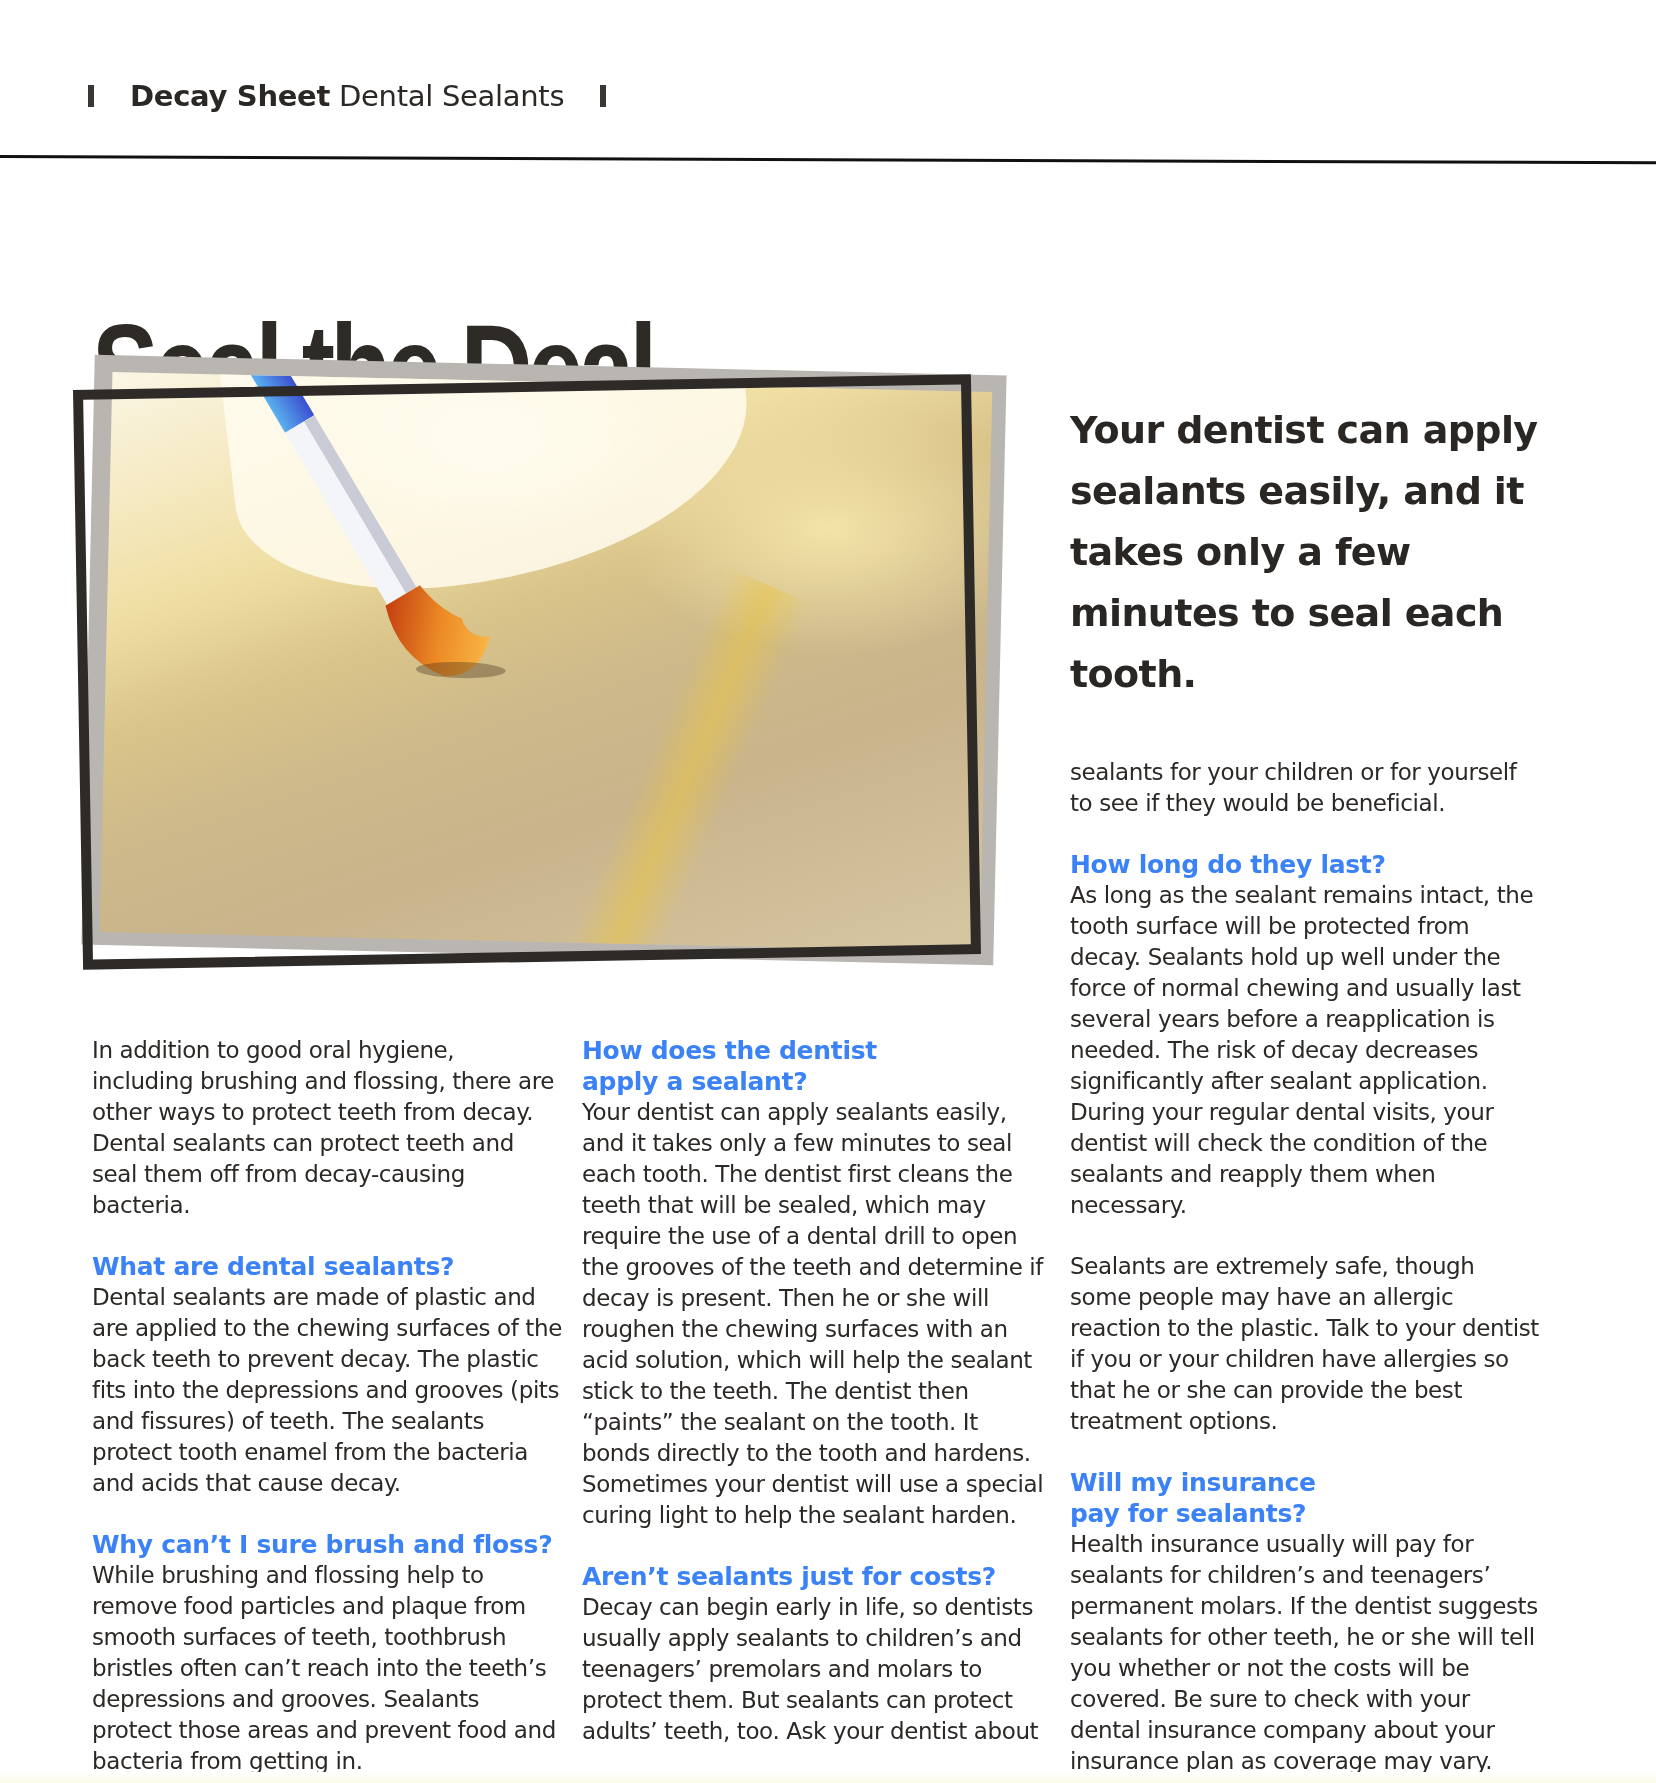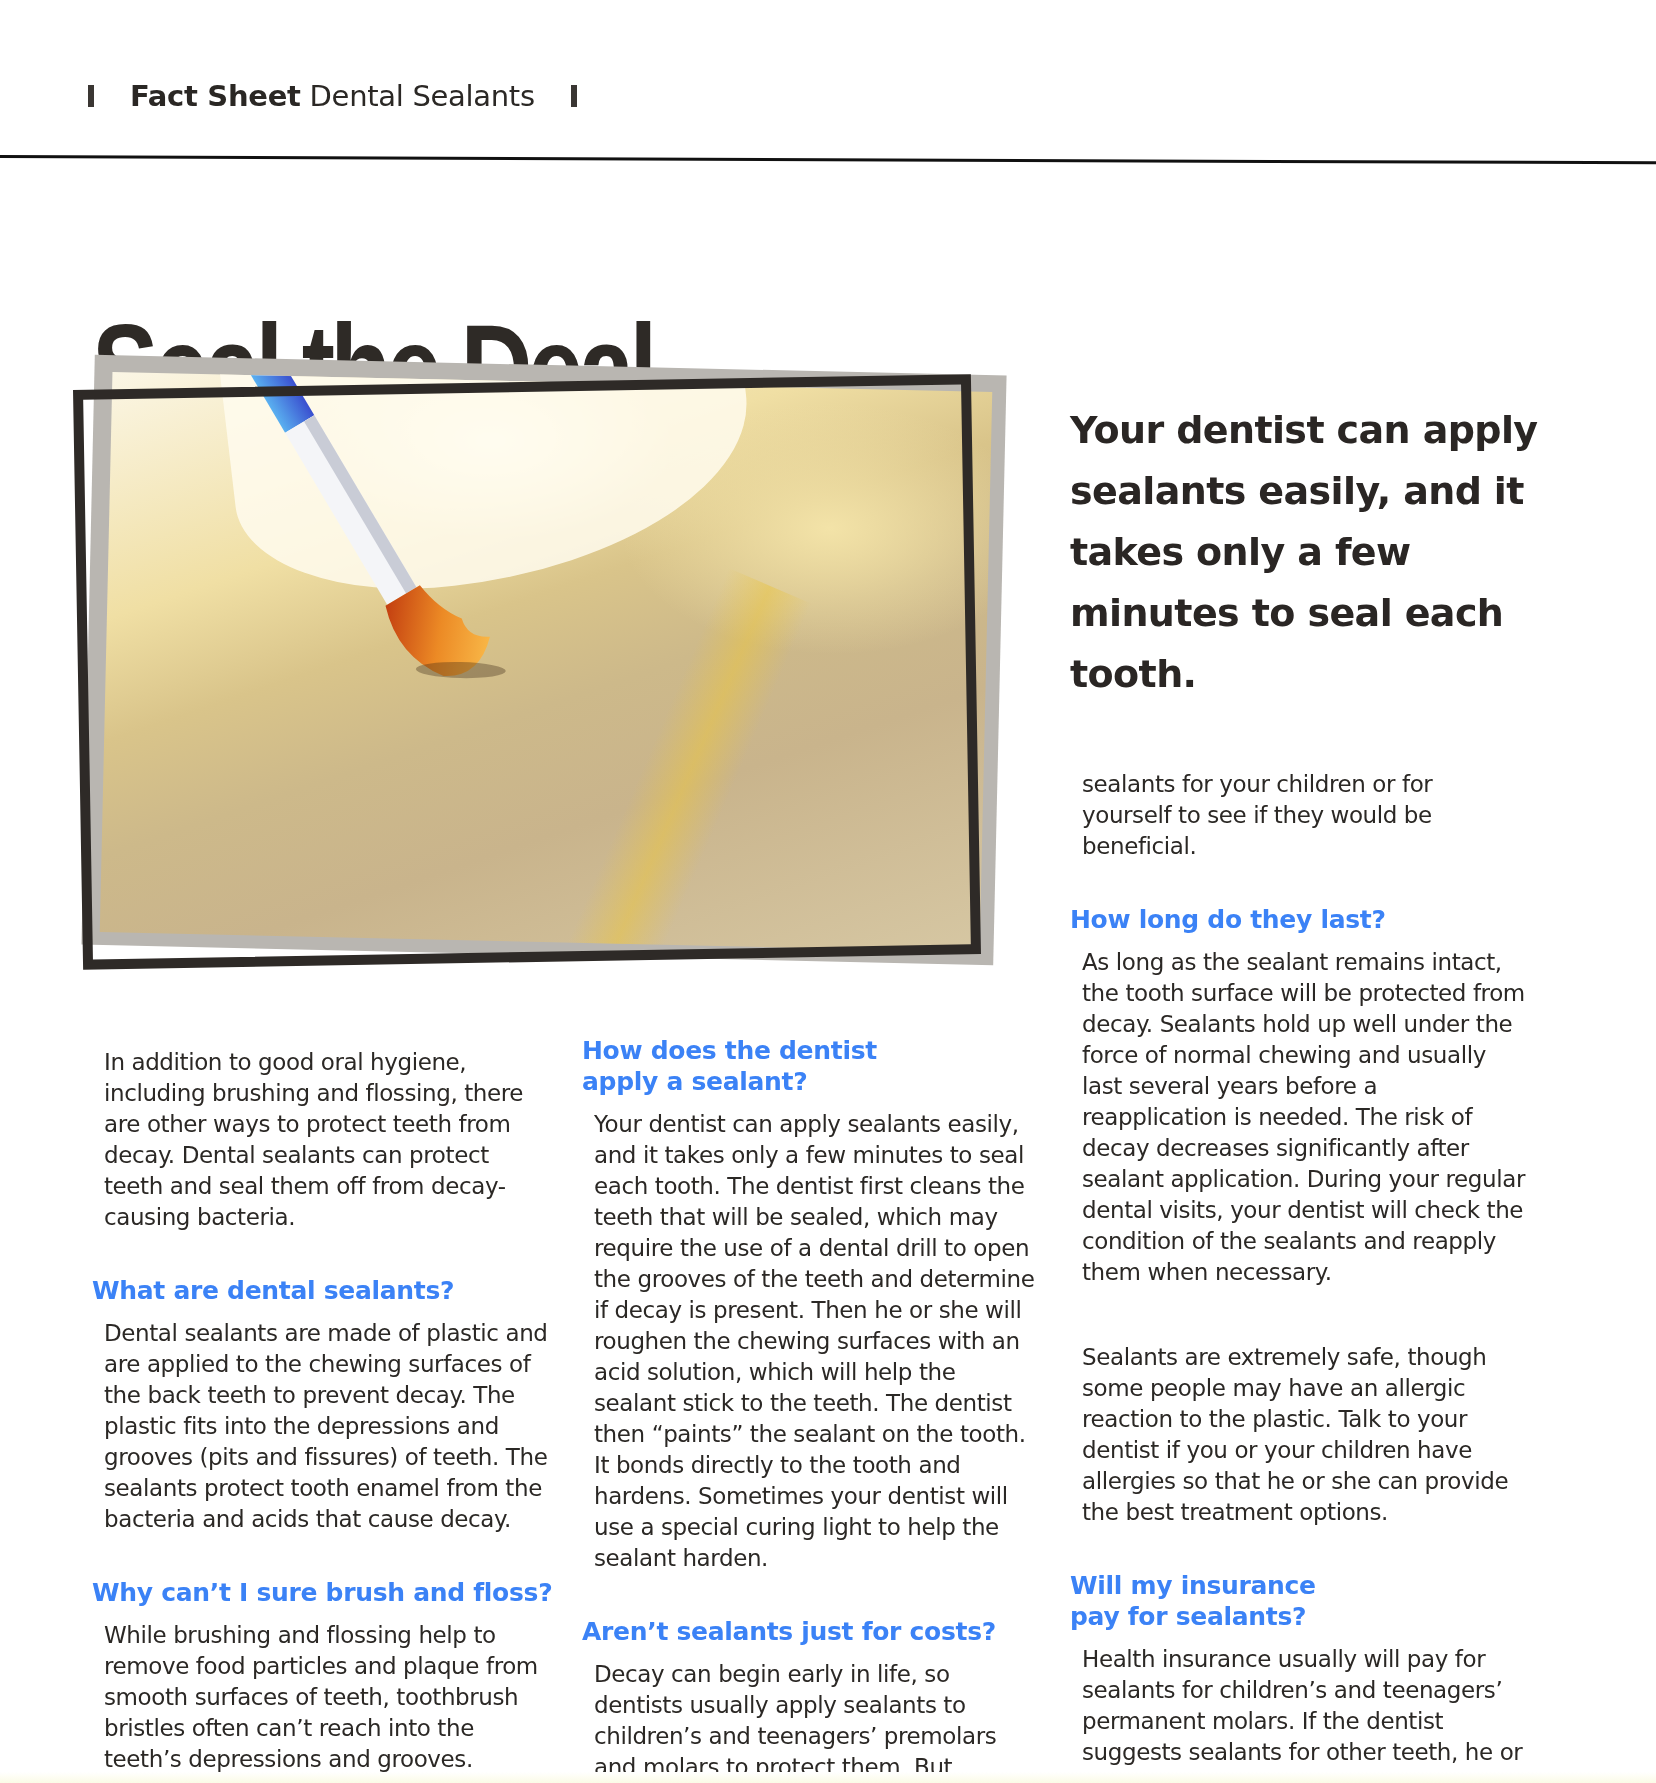--- a/index.html
+++ b/index.html
@@ -53,39 +53,39 @@
     }
     .brush { position: absolute; left: 110px; top: -30px; width: 320px; height: 360px; }
     .pull-quote {
       position: absolute; left: 1070px; top: 400px; width: 470px;
       font-weight: bold; font-size: 38px; line-height: 61px; color: #2a2624; letter-spacing: -0.6px;
     }
     .col {
       position: absolute; width: 470px; font-size: 23px; line-height: 31px; color: #2b2825;
       letter-spacing: -0.4px;
     }
-    .col p { margin: 12px; }
+    .col p { margin: 0; }
     .col h3 {
       margin: 0; font-size: 25px; line-height: 31px; font-weight: bold; color: #3b82f6; letter-spacing: -0.3px;
     }
     .col .gap { height: 30px; }
     .col1 { left: 92px; top: 1035px; }
     .col2 { left: 582px; top: 1035px; }
     .col3 { left: 1070px; top: 757px; }
     .bottom-tint {
       position: absolute; left: 0; top: 1772px; width: 1656px; height: 11px;
       background: linear-gradient(180deg, #ffffff, #fbfbe6);
     }
   </style>
 </head>
 <body>
 
 <div class="header">
   <span class="bar left"></span>
-  <span class="strong">Fact Sheet</span>
+  <span class="strong">Decay Sheet</span>
   <span class="light">Dental Sealants</span>
   <span class="bar right"></span>
 </div>
 <div class="rule"></div>
 
 <h1 class="title">Seal the Deal</h1>
 
 <div class="photo-wrap">
   <div class="photo-back"></div>
   <div class="photo">

